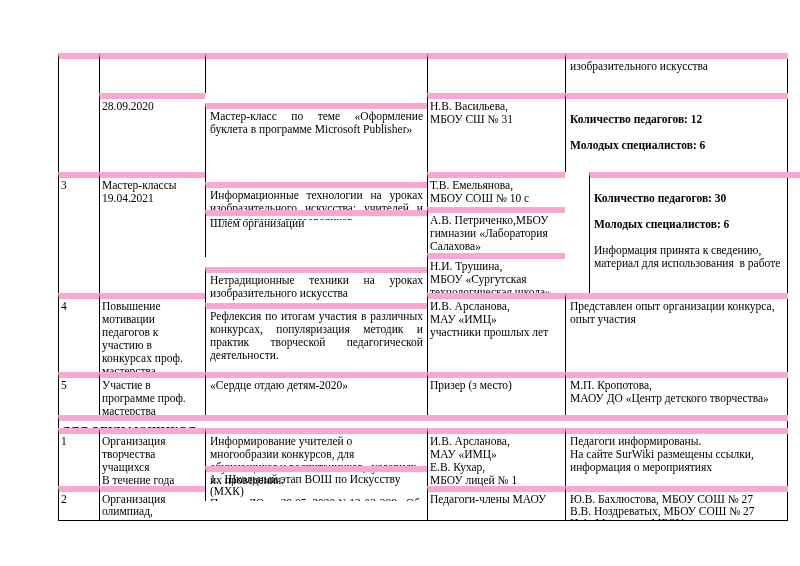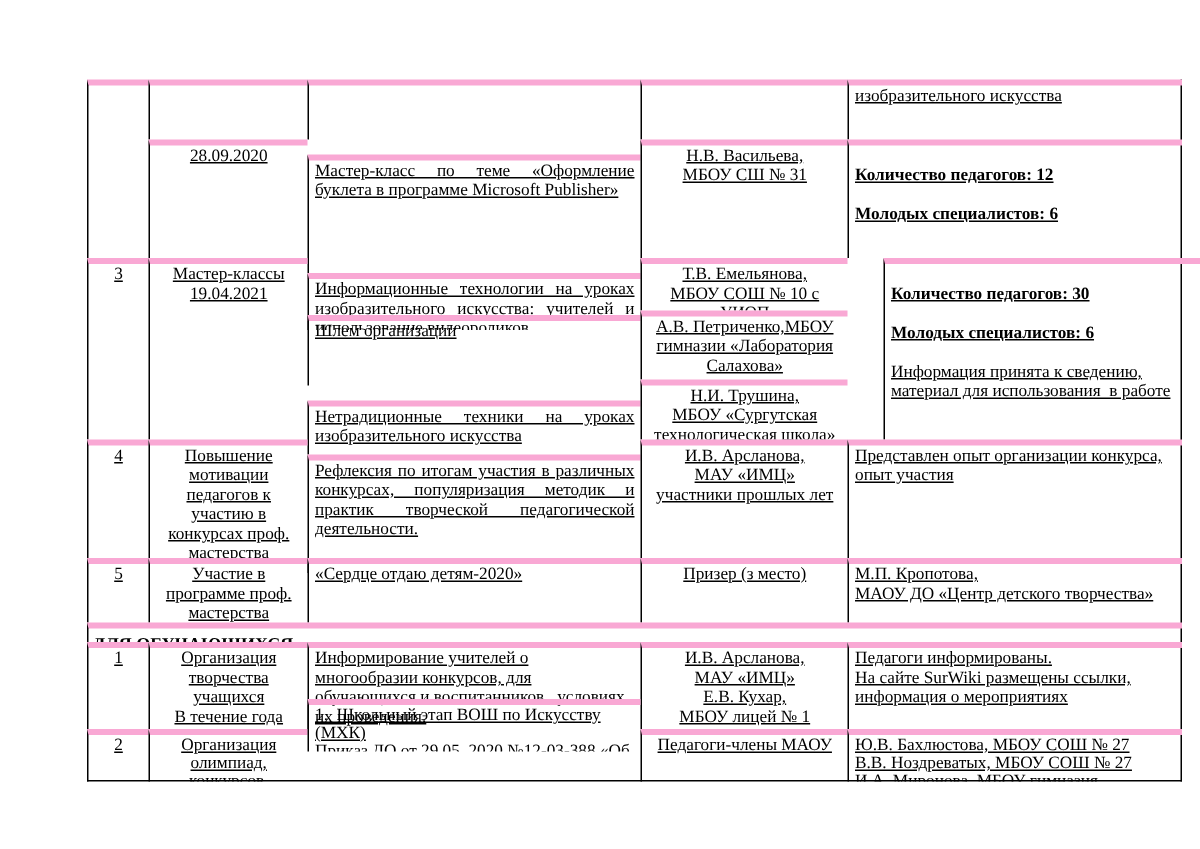--- a/index.html
+++ b/index.html
@@ -1,23 +1,23 @@
 <!DOCTYPE html>
 <html><head>
 <meta charset="utf-8">
 <style>
   html,body{margin:0;padding:0;background:#fff;}
   .page{position:relative;width:800px;height:566px;background:#ffffff;overflow:hidden;
         font-family:"Liberation Serif","DejaVu Serif",serif;color:#000;}
   .tbl{position:absolute;left:58px;top:53px;width:730px;height:468px;box-sizing:border-box;
        border-right:1px solid #000;border-bottom:1px solid #000;}
-  .c{position:absolute;box-sizing:border-box;border-top:4px solid #f9a8d4;border-left:1px solid #000;
+  .c{position:absolute;box-sizing:border-box;border-top:6px solid #f9a8d4;border-left:1px solid #000;
      font-size:11.5px;line-height:13px;padding:1px 4px 0 4px;overflow:hidden;
-     white-space:pre-line;text-align:left;text-decoration:underline;}
-  .ctr{text-align:center;padding-left:2px;padding-right:2px;}
+     white-space:pre-line;text-align:left;}
+  .ctr{text-align:left;padding-left:2px;padding-right:2px;}
   .jst{text-align:justify;margin-top:10px;}
   .b{font-weight:bold;}
   .tight{line-height:12px;}
   .sec{font-weight:bold;font-size:12px;line-height:12px;padding:4px 3px;white-space:nowrap;}
   .c .jst{text-align:justify;}
 </style>
 </head>
 <body>
 
 <div class="page">

